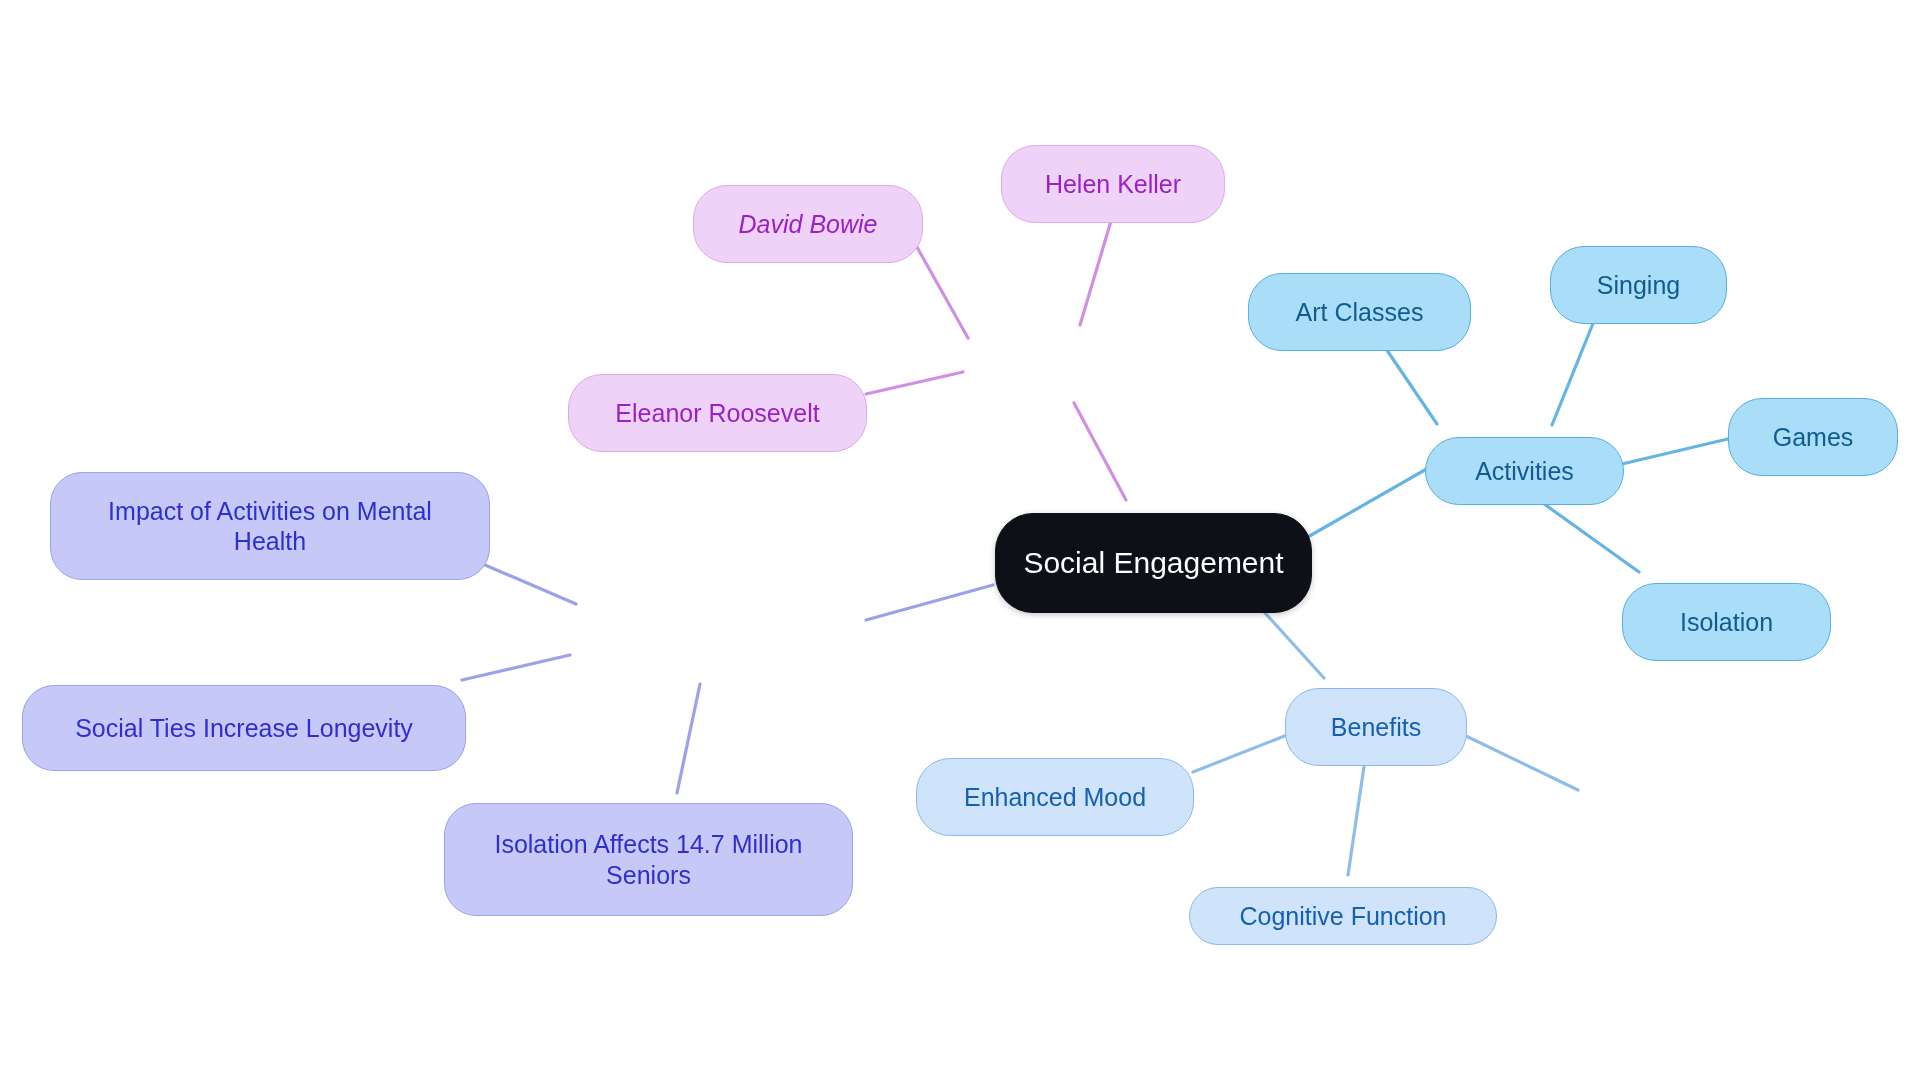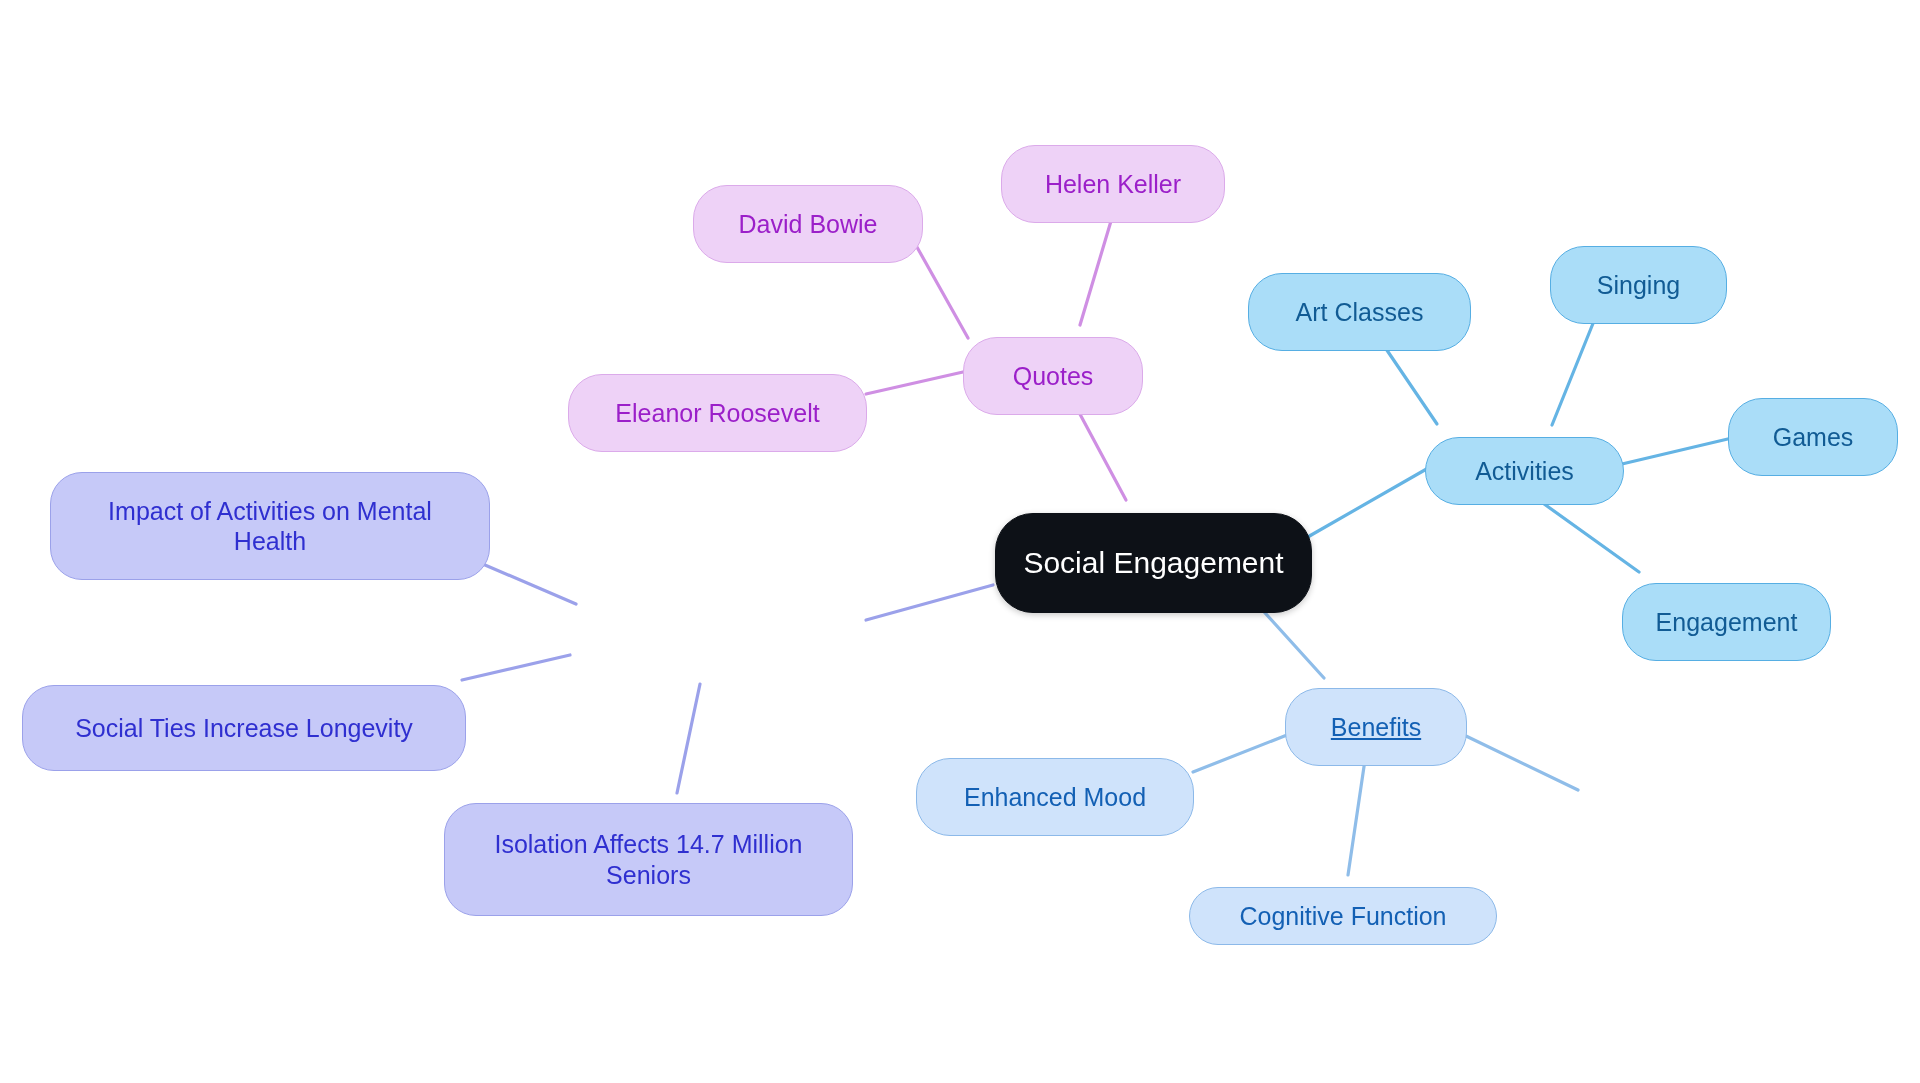--- a/index.html
+++ b/index.html
@@ -109,27 +109,26 @@
       <line x1="968" y1="338" x2="913" y2="240" stroke="#cf8fe3" stroke-width="3.2" stroke-linecap="round"></line>
       <line x1="1080" y1="325" x2="1114" y2="211" stroke="#cf8fe3" stroke-width="3.2" stroke-linecap="round"></line>
       <line x1="963" y1="372" x2="866" y2="394" stroke="#cf8fe3" stroke-width="3.2" stroke-linecap="round"></line>
     </svg>
   <div id="node-layer">
       <div class="node node-root" style="left: 995px; top: 500px; width: 317px; height: 100px;">Social Engagement</div>
       <div class="node node-activities-branch" style="left: 1425px; top: 424px; width: 199px; height: 68px;">Activities</div>
       <div class="node node-activities-branch" style="left: 1248px; top: 260px; width: 223px; height: 78px;">Art Classes</div>
       <div class="node node-activities-branch" style="left: 1550px; top: 233px; width: 177px; height: 78px;">Singing</div>
       <div class="node node-activities-branch" style="left: 1728px; top: 385px; width: 170px; height: 78px;">Games</div>
-      <div class="node node-activities-branch" style="left: 1622px; top: 570px; width: 209px; height: 78px;">Engagement</div>
-      <div class="node node-benefits-branch" style="left: 1285px; top: 675px; width: 182px; height: 78px; text-decoration: underline;">Benefits</div>
+      <div class="node node-activities-branch" style="left: 1622px; top: 570px; width: 209px; height: 78px;">Isolation</div>
+      <div class="node node-benefits-branch" style="left: 1285px; top: 675px; width: 182px; height: 78px;">Benefits</div>
       <div class="node node-benefits-branch" style="left: 916px; top: 745px; width: 278px; height: 78px;">Enhanced Mood</div>
       <div class="node node-benefits-branch" style="left: 1189px; top: 874px; width: 308px; height: 58px;">Cognitive Function</div>
       <div class="node node-research-branch" style="left: 50px; top: 459px; width: 440px; height: 108px;">Impact of Activities on Mental
 Health</div>
       <div class="node node-research-branch" style="left: 22px; top: 672px; width: 444px; height: 86px; text-align: center;">Social Ties Increase Longevity</div>
       <div class="node node-research-branch" style="left: 444px; top: 790px; width: 409px; height: 113px;">Isolation Affects 14.7 Million
 Seniors</div>
-      <div class="node node-quotes-branch" style="left: 963px; top: 324px; width: 180px; height: 78px;">Quotes</div>
-      <div class="node node-quotes-branch" style="left: 693px; top: 172px; width: 230px; height: 78px;">David Bowie</div>
+      <div class="node node-quotes-branch" style="left: 693px; top: 172px; width: 230px; height: 78px; font-style: italic;">David Bowie</div>
       <div class="node node-quotes-branch" style="left: 1001px; top: 132px; width: 224px; height: 78px;">Helen Keller</div>
       <div class="node node-quotes-branch" style="left: 568px; top: 361px; width: 299px; height: 78px;">Eleanor Roosevelt</div>
     </div>
 </div>
 
 </body></html>

